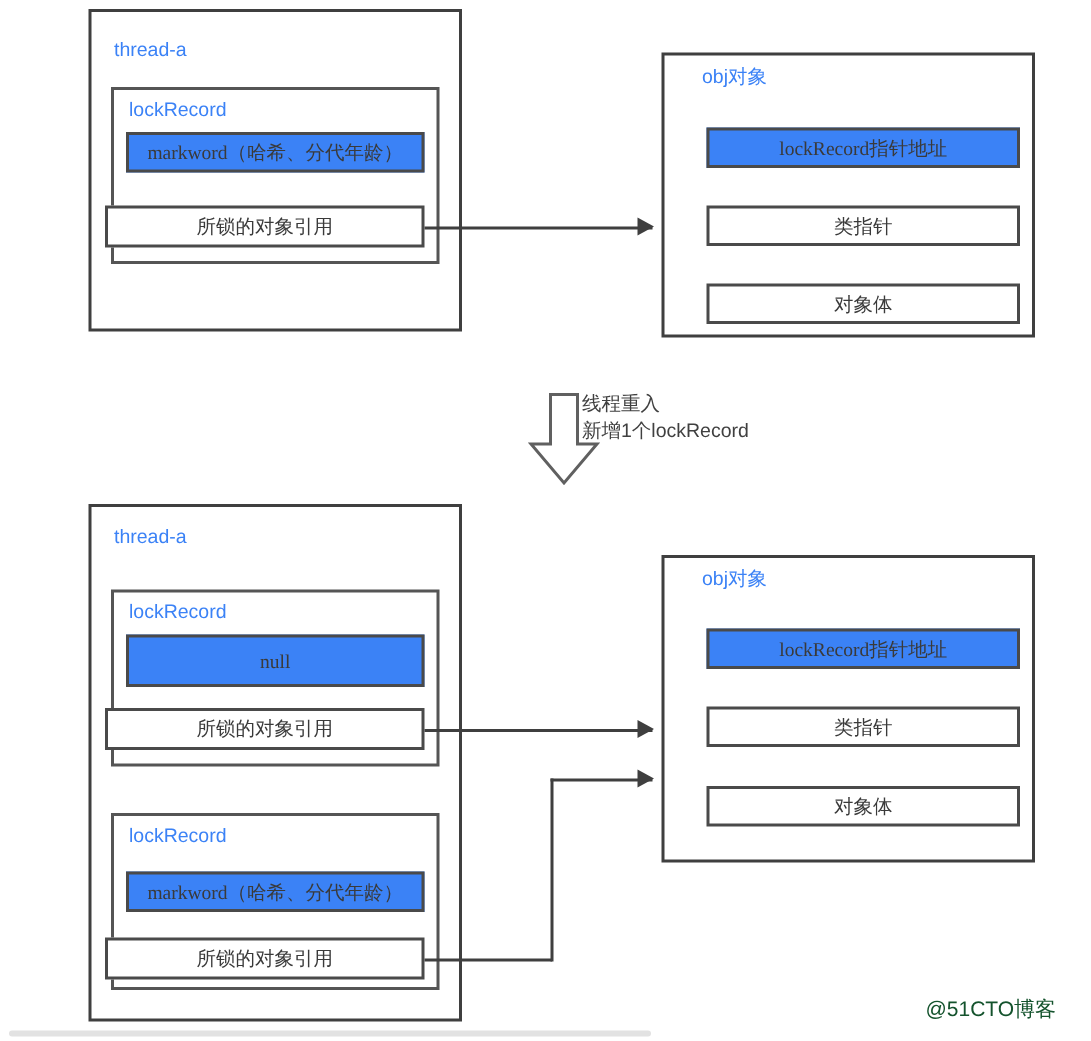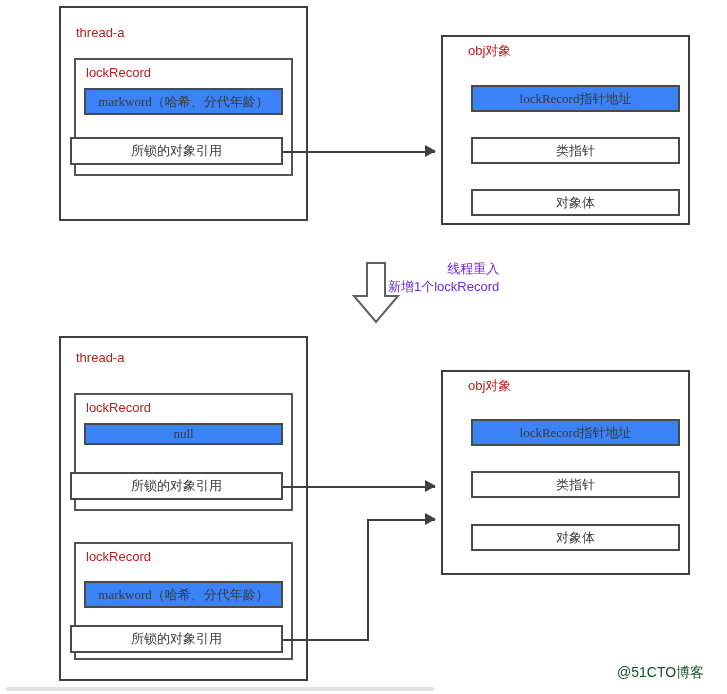--- a/index.html
+++ b/index.html
@@ -45,21 +45,21 @@
     white-space: nowrap;
   }
   .slot.pink {
     background: #3b82f6;
     border-color: #4a4a4a;
     font-family: Liberation Serif, serif;
   }
   .box-title {
     position: absolute;
     font-size: 13px;
-    color: #b91c1c;
+    color: #3b82f6;
     white-space: nowrap;
   }
 
   
   .h-line {
     position: absolute;
     height: 0;
     border-top: 2px solid #3f3f3f;
   }
   .v-line {
@@ -77,22 +77,22 @@
   }
 
   
   .down-arrow {
     position: absolute;
   }
   .arrow-label {
     position: absolute;
     font-size: 13px;
     line-height: 18px;
-    color: #6d28d9;
-    text-align: right;
+    color: #404040;
+    text-align: left;
     white-space: nowrap;
   }
 
   
   .watermark {
     position: absolute;
     font-size: 14px;
     color: #14532d;
     white-space: nowrap;
   }
@@ -141,21 +141,21 @@
     <div>新增1个lockRecord</div>
   </div>
 
   <div class="outer-box" style="left:59px; top:336px; width:249px; height:345px;">
   </div>
   <div class="box-title" style="left:76px; top:350px;">thread-a</div>
 
   <div class="inner-box" style="left:74px; top:393px; width:219px; height:118px;">
   </div>
   <div class="box-title" style="left:86px; top:400px;">lockRecord</div>
-  <div class="slot pink" style="left:84px; top:423px; width:199px; height:22px;">null</div>
+  <div class="slot pink" style="left:84px; top:423px; width:199px; height:35px;">null</div>
   <div class="slot" style="left:70px; top:472px; width:213px; height:28px;">所锁的对象引用</div>
 
   <div class="inner-box" style="left:74px; top:542px; width:219px; height:118px;">
   </div>
   <div class="box-title" style="left:86px; top:549px;">lockRecord</div>
   <div class="slot pink" style="left:84px; top:581px; width:199px; height:27px;">markword（哈希、分代年龄）</div>
   <div class="slot" style="left:70px; top:625px; width:213px; height:28px;">所锁的对象引用</div>
 
   <div class="h-line" style="left:283px; top:486px; width:152px;"></div>
   <div class="arrow-head" style="left:425px; top:480px;"></div>

